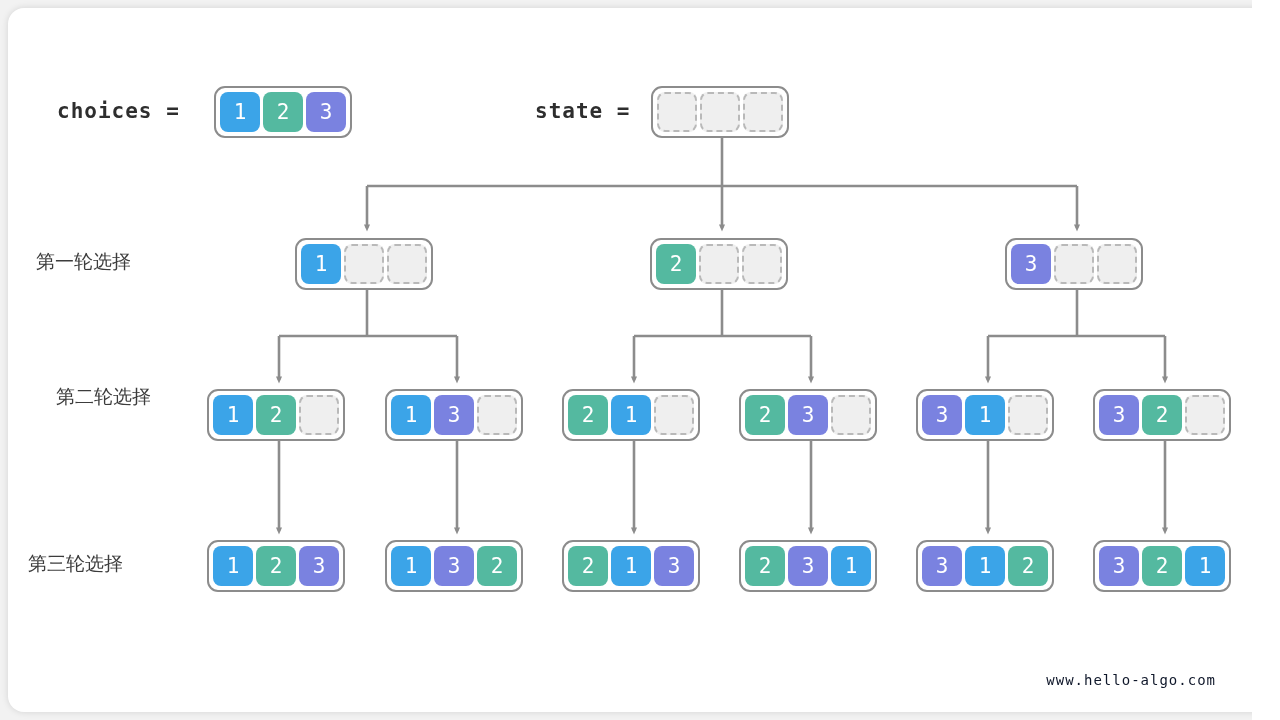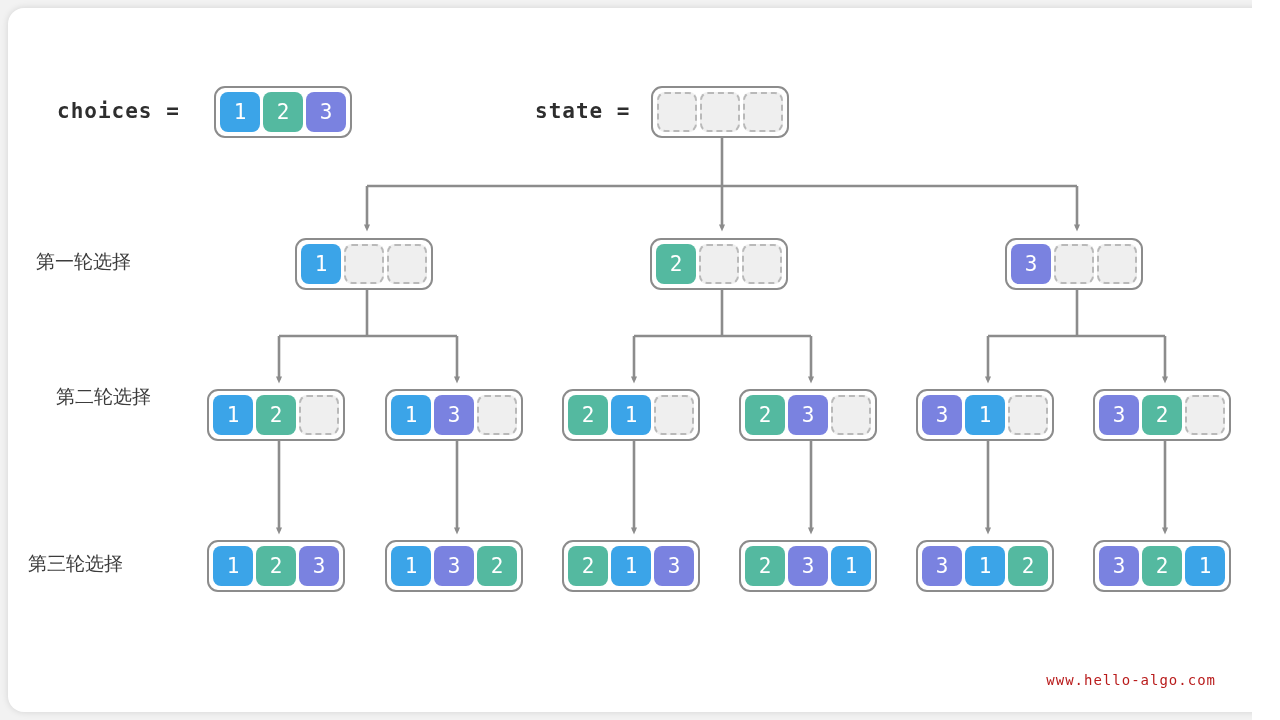--- a/index.html
+++ b/index.html
@@ -49,21 +49,21 @@
     font-size: 19px;
     color: #3c3c3c;
     white-space: nowrap;
   }
   #watermark {
     position: absolute;
     right: 36px;
     bottom: 32px;
     font-family: "DejaVu Sans Mono", "Liberation Mono", monospace;
     font-size: 14px;
-    color: #b91c1c;
+    color: #0f172a;
     letter-spacing: 1px;
     white-space: nowrap;
   }
   
   .array {
     position: absolute;
     display: flex;
     flex-direction: row;
     align-items: center;
     background: #ffffff;

